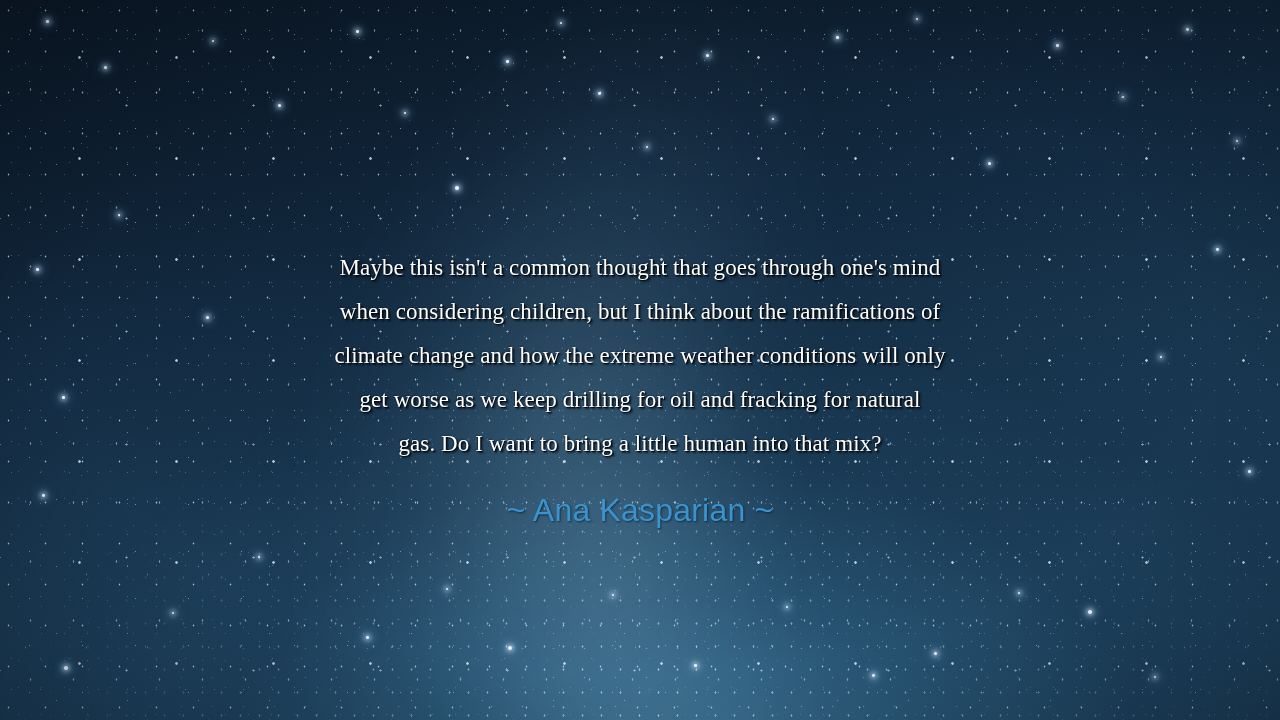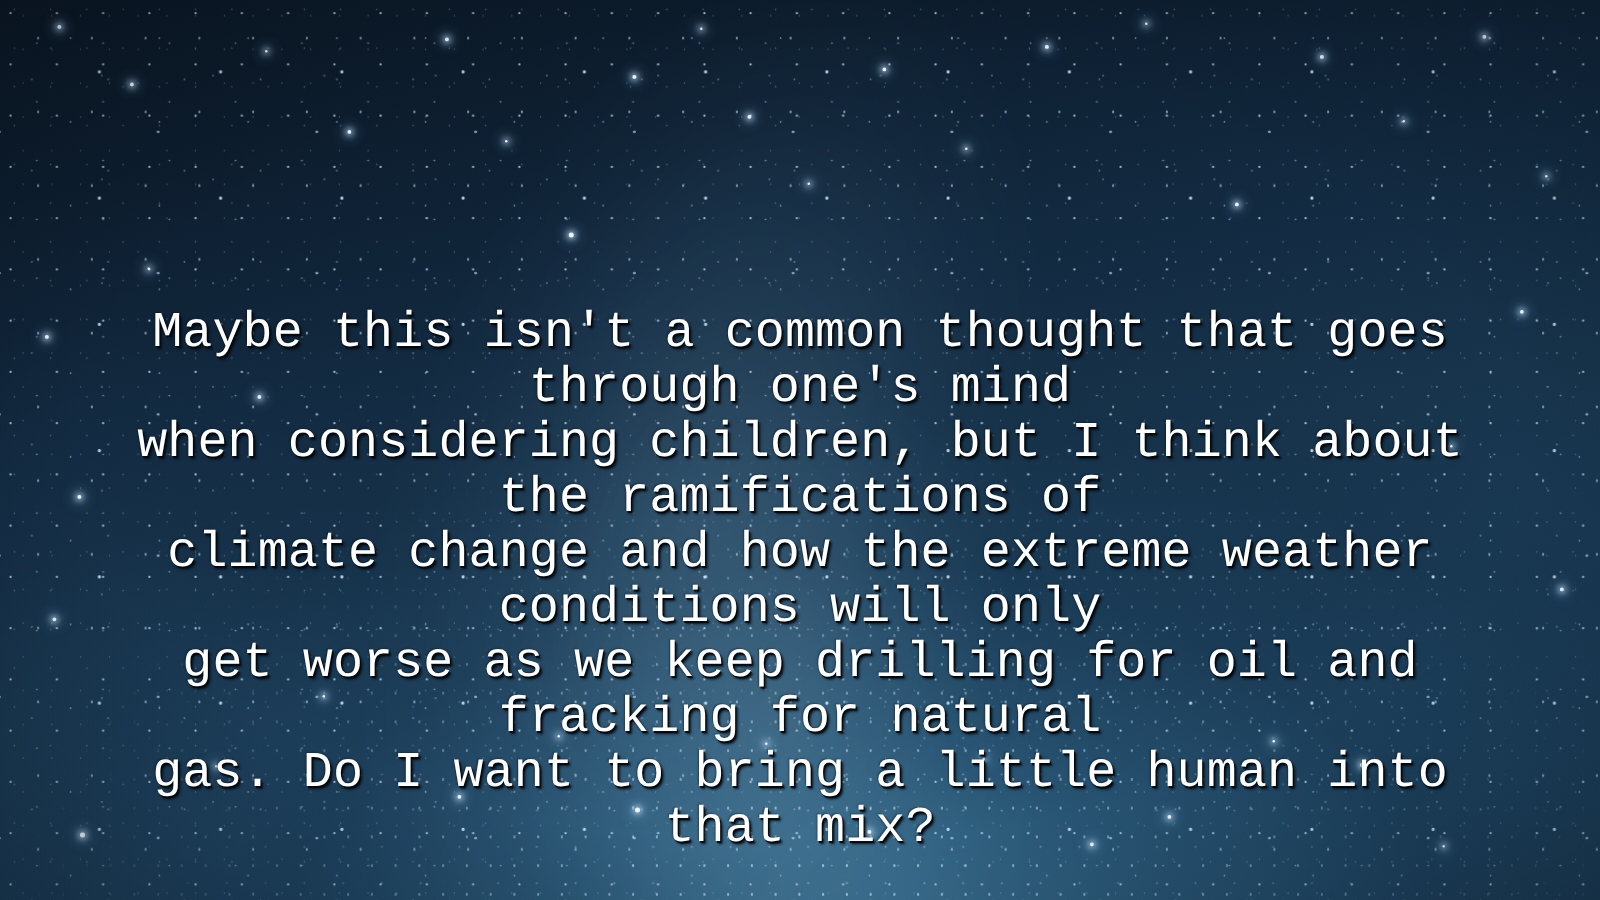--- a/index.html
+++ b/index.html
@@ -152,22 +152,22 @@
     left: 0;
     right: 0;
     top: 246px;
     text-align: center;
   }
 
   .quote-text {
     margin: 0;
     padding: 0 72px;
     color: #ffffff;
-    font-family: Liberation Mono, monospace;
-    font-size: 40px;
+    font-family: Liberation Serif, serif;
+    font-size: 23px;
     font-weight: 400;
     line-height: 44px;
     letter-spacing: 0.1px;
     text-shadow:
        2px 2px 2px rgba(2,8,14,0.85),
        1px 1px 0px rgba(4,12,20,0.9),
       -1px -1px 1px rgba(6,16,26,0.35);
     white-space: pre-line;
   }
 
@@ -243,15 +243,16 @@
   <div class="star glow" style="left:1154px;top:676px; width:2.4px; height:2.4px;"></div>
 
   <div class="vignette"></div>
 
   <div class="text-stack">
     <p class="quote-text">Maybe this isn't a common thought that goes through one's mind
 when considering children, but I think about the ramifications of
 climate change and how the extreme weather conditions will only
 get worse as we keep drilling for oil and fracking for natural
 gas. Do I want to bring a little human into that mix?</p>
+    <p class="attribution">~ Ana Kasparian ~</p>
   </div>
 
 </div>
 
 </body></html>

